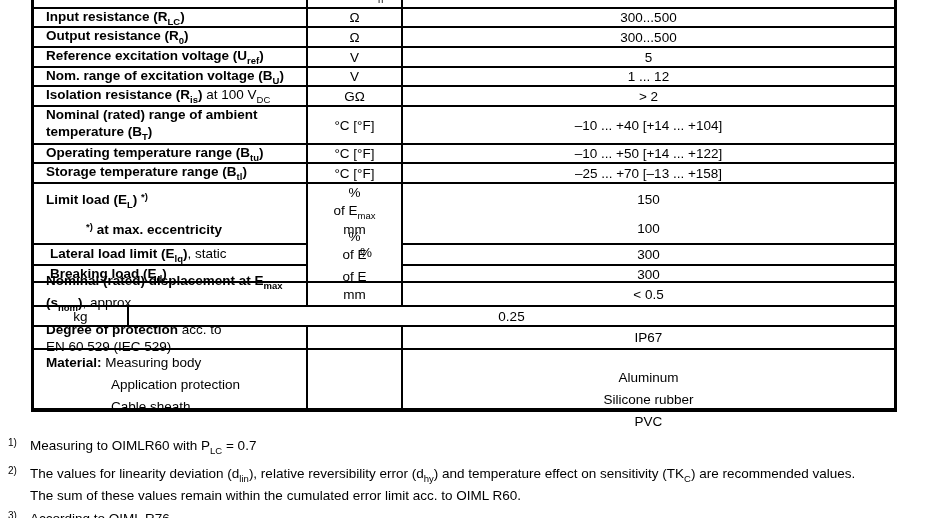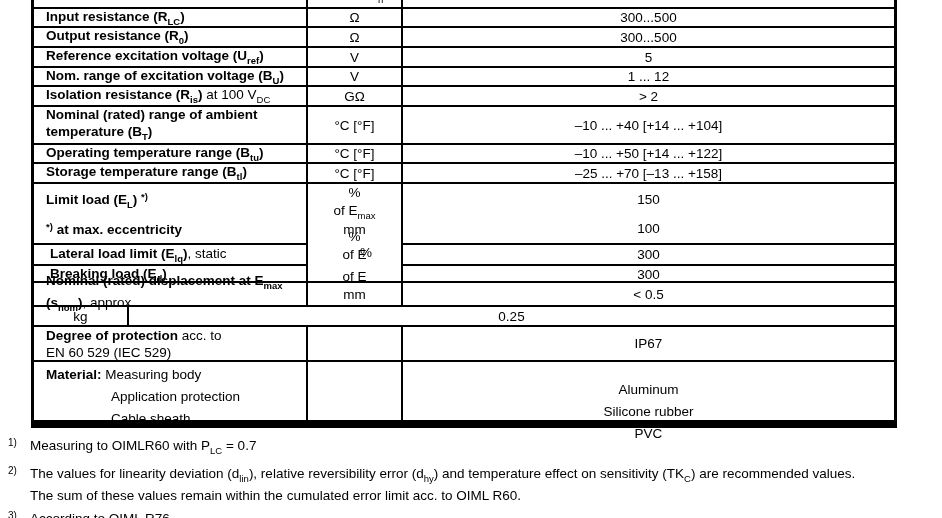--- a/index.html
+++ b/index.html
@@ -1,31 +1,31 @@
 <!DOCTYPE html>
 <html><head>
 <meta charset="utf-8">
 <style>
   html,body{margin:0;padding:0;background:#ffffff;}
   .page{position:relative;width:942px;height:518px;background:#ffffff;overflow:hidden;
         font-family:"Liberation Sans",sans-serif;color:#000;font-size:13.5px;}
   .tbl{position:absolute;left:31px;top:0;width:866px;box-sizing:border-box;
-       border-left:3px solid #000;border-right:3px solid #000;border-bottom:8px solid #000000;}
+       border-left:3px solid #000;border-right:3px solid #000;border-bottom:4px solid #000000;}
   .row{display:flex;box-sizing:border-box;border-top:2px solid #000;}
   .row.partial{border-top:none;height:7px;}
   .c1{width:274px;box-sizing:border-box;border-right:2px solid #000;padding-left:12px;
       display:flex;align-items:center;}
   .c1.col{flex-direction:column;align-items:flex-start;justify-content:center;line-height:17px;}
   .c2{width:95px;box-sizing:border-box;border-right:2px solid #000;display:flex;
       align-items:center;justify-content:center;text-align:center;position:relative;overflow:hidden;}
   .c3{flex:1;display:flex;align-items:center;justify-content:center;text-align:center;}
   .b{font-weight:bold;}
   .sub{font-size:9.5px;vertical-align:-4px;}
   .sup{font-size:9.5px;vertical-align:4px;}
-  .h19{height:19px}.h20{height:20px}.h34{height:24px}.h35{height:35px}
+  .h19{height:19px}.h20{height:20px}.h34{height:24px}.h35{height:23px}
   .h38{height:38px}.h60{height:60px}.h99{height:99px}
   
   .blk .c1,.blk .c3{padding:0;display:block;}
   .stack1{position:relative;height:59px;box-sizing:border-box;}
   .stack1 .ln{position:absolute;left:12px;white-space:nowrap;}
   .sCell{box-sizing:border-box;border-top:2px solid #000;display:flex;align-items:center;}
   .sCell.lbl{padding-left:16px;}
   .sCell.val{justify-content:center;}
   .vCell{display:flex;align-items:center;justify-content:center;box-sizing:border-box;}
   .uWrap{position:relative;width:100%;height:100%;overflow:hidden;}
@@ -149,21 +149,21 @@
         </div>
       <div class="c3">
           <span>–25 ... +70 [–13 ... +158]</span>
         </div>
     </div>
 
     <div class="row h99 blk">
       <div class="c1">
         <div class="stack1">
           <span class="ln" style="top:7px;"><span class="b">Limit load (E</span><span class="b sub">L</span><span class="b">) </span><span class="b sup">*)</span></span>
-          <span class="ln" style="top:37px;"><span class="b sup">*)</span><span class="b"> at max. eccentricity</span></span>
+          <span class="ln" style="top:37px;margin-left:40px;"><span class="b sup">*)</span><span class="b"> at max. eccentricity</span></span>
         </div>
         <div class="sCell lbl" style="height:21px;">
             <span><span class="b">Lateral load limit (E</span><span class="b sub">lq</span><span class="b">)</span><span>, static</span></span>
           </div>
         <div class="sCell lbl" style="height:19px;">
             <span><span class="b">Breaking load (E</span><span class="b sub">d</span><span class="b">)</span></span>
           </div>
       </div>
       <div class="c2">
         <div class="uWrap">

